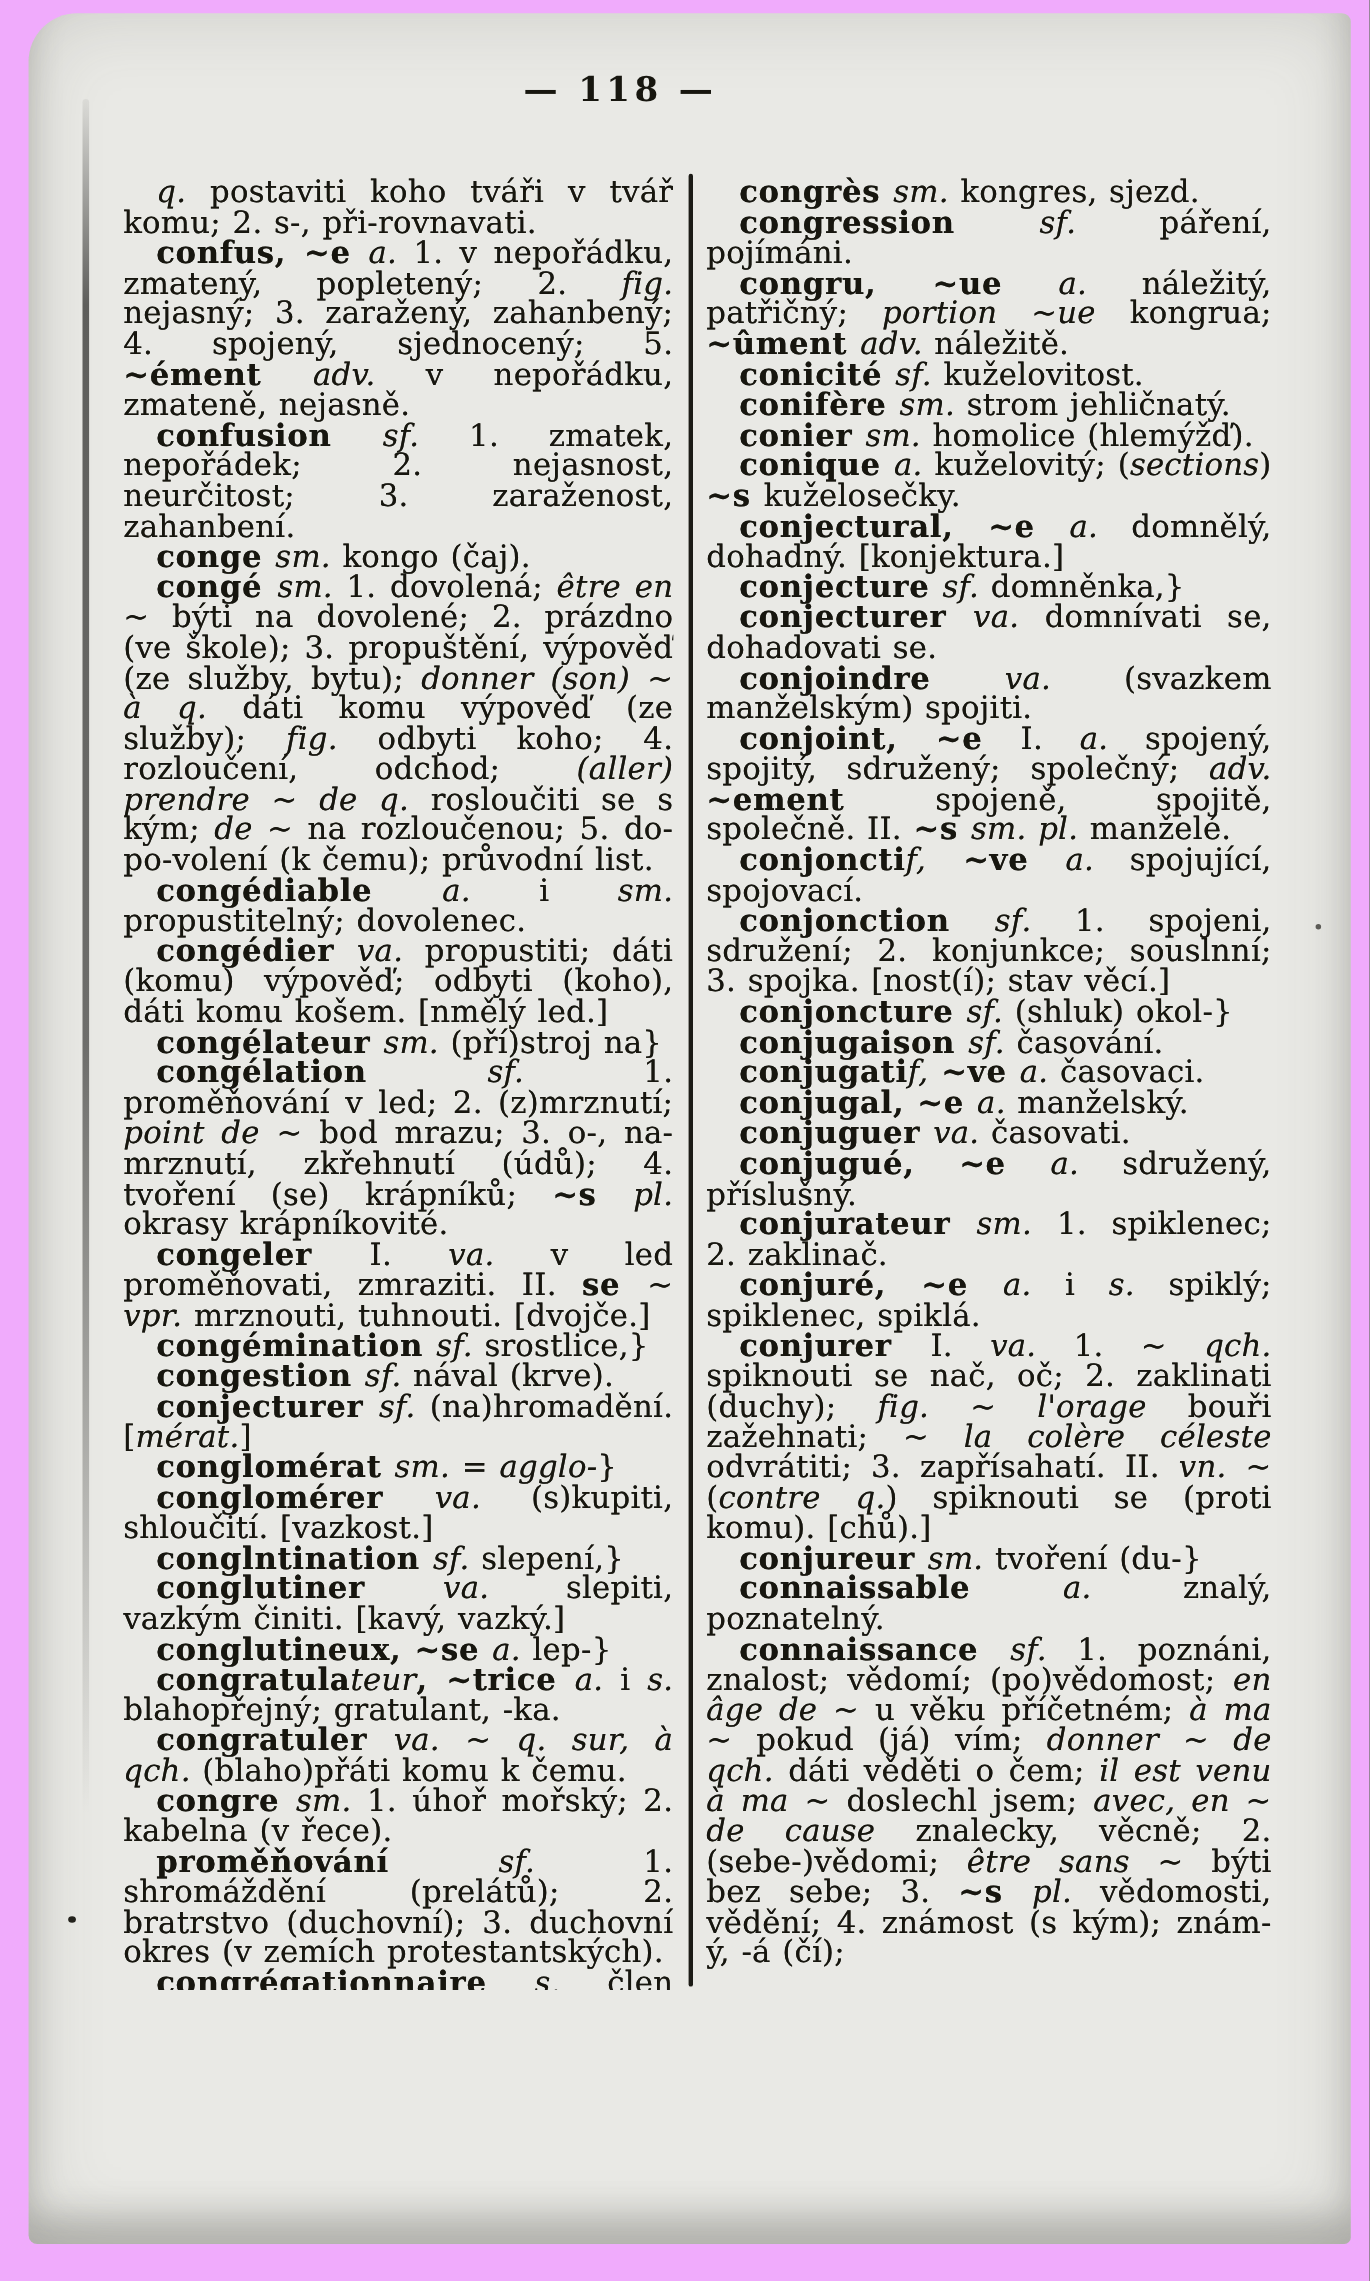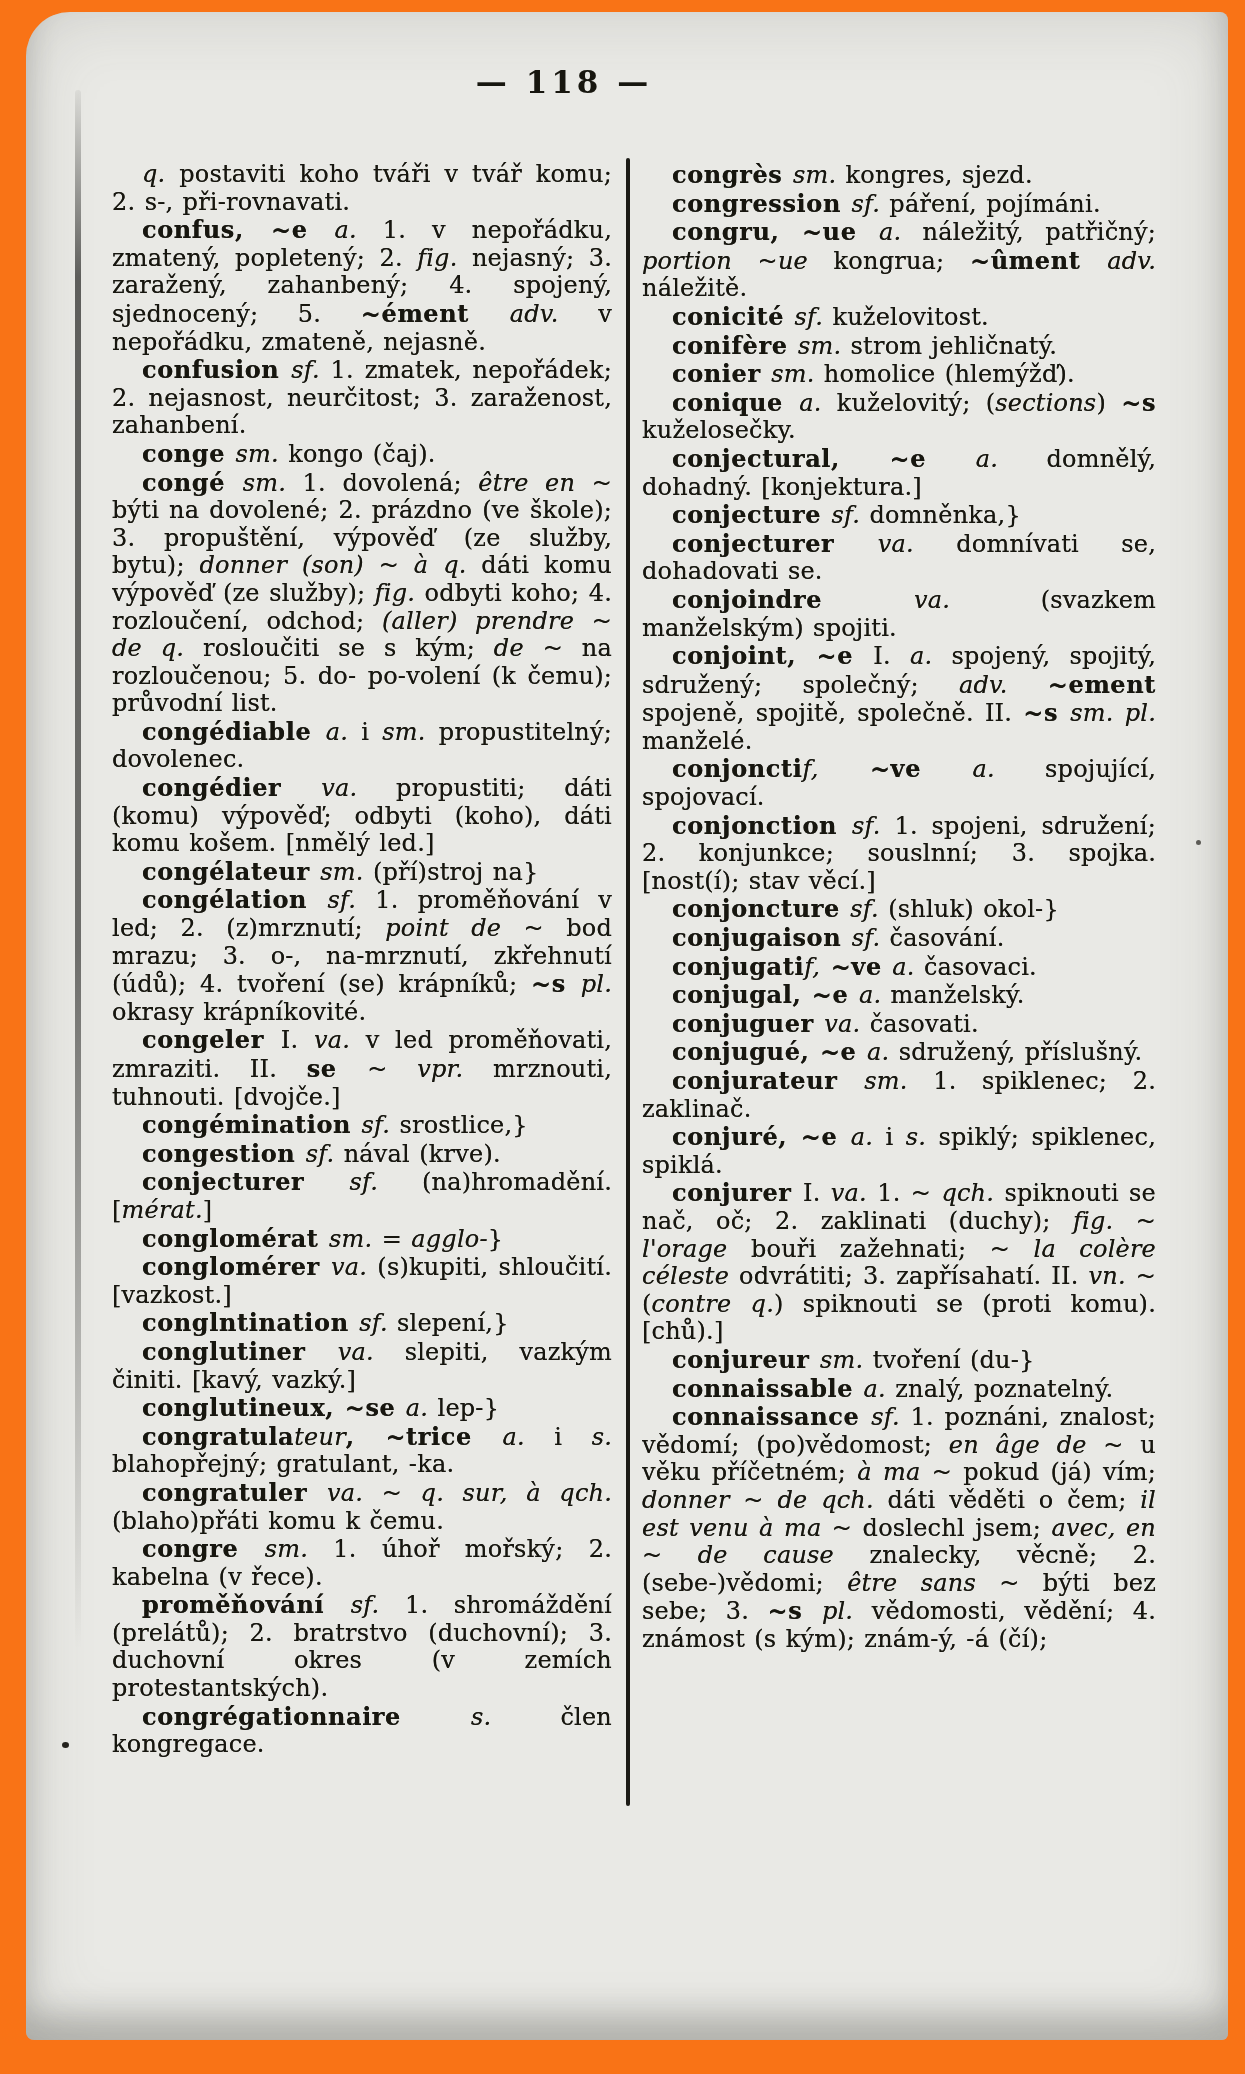--- a/index.html
+++ b/index.html
@@ -1,21 +1,21 @@
 <!DOCTYPE html>
 <html><head>
 <meta charset="utf-8">
 <style>
   html,body{margin:0;padding:0;}
   body{
     width:1245px;height:2074px;position:relative;overflow:hidden;
     background:#0c0c0a;
     font-family:"DejaVu Serif", serif;
   }
-  .scan{position:absolute;inset:0;background:#f97316;}
+  .scan{position:absolute;inset:0;background:#f0abfc;}
   .paper{
     position:absolute;left:26px;top:12px;width:1202px;height:2028px;
     background:#e9e9e5;
     border-radius:44px 8px 6px 8px;
     box-shadow:inset 0 0 70px rgba(80,78,70,0.18), inset 0 -26px 30px rgba(60,58,50,0.25);
   }
   .gutter-shadow{
     position:absolute;left:49px;top:78px;width:6px;height:1560px;
     background:linear-gradient(to bottom, rgba(10,10,8,0.05), rgba(10,10,8,0.62) 12%, rgba(10,10,8,0.55) 55%, rgba(10,10,8,0.0));
     border-radius:3px;
@@ -24,21 +24,21 @@
     position:absolute;top:52px;left:0;width:1160px;text-align:center;
     transform:translateX(-42px);
     font-weight:700;font-size:31px;letter-spacing:4px;color:#17160f;
   }
   .divider{
     position:absolute;left:600px;top:146px;width:4px;height:1648px;
     background:#1c1b16;border-radius:2px;
   }
   .col{
     position:absolute;top:149px;height:1648px;overflow:hidden;
-    font-size:24px;line-height:27.6px;color:#17160f;
+    font-size:28px;line-height:27.6px;color:#17160f;
     text-align:justify;letter-spacing:0.2px;word-spacing:1.5px;
     text-shadow:0 0 0.5px rgba(23,22,15,0.8);
   }
   .col-left{left:86px;width:500px;}
   .col-right{left:616px;width:514px;}
   .entry{margin:0;text-indent:30px;}
   .seg-b{font-weight:700;letter-spacing:0.6px;}
   .seg-i{font-style:italic;}
   .seg-r{}
   .speck{position:absolute;background:#23221c;border-radius:50%;}

